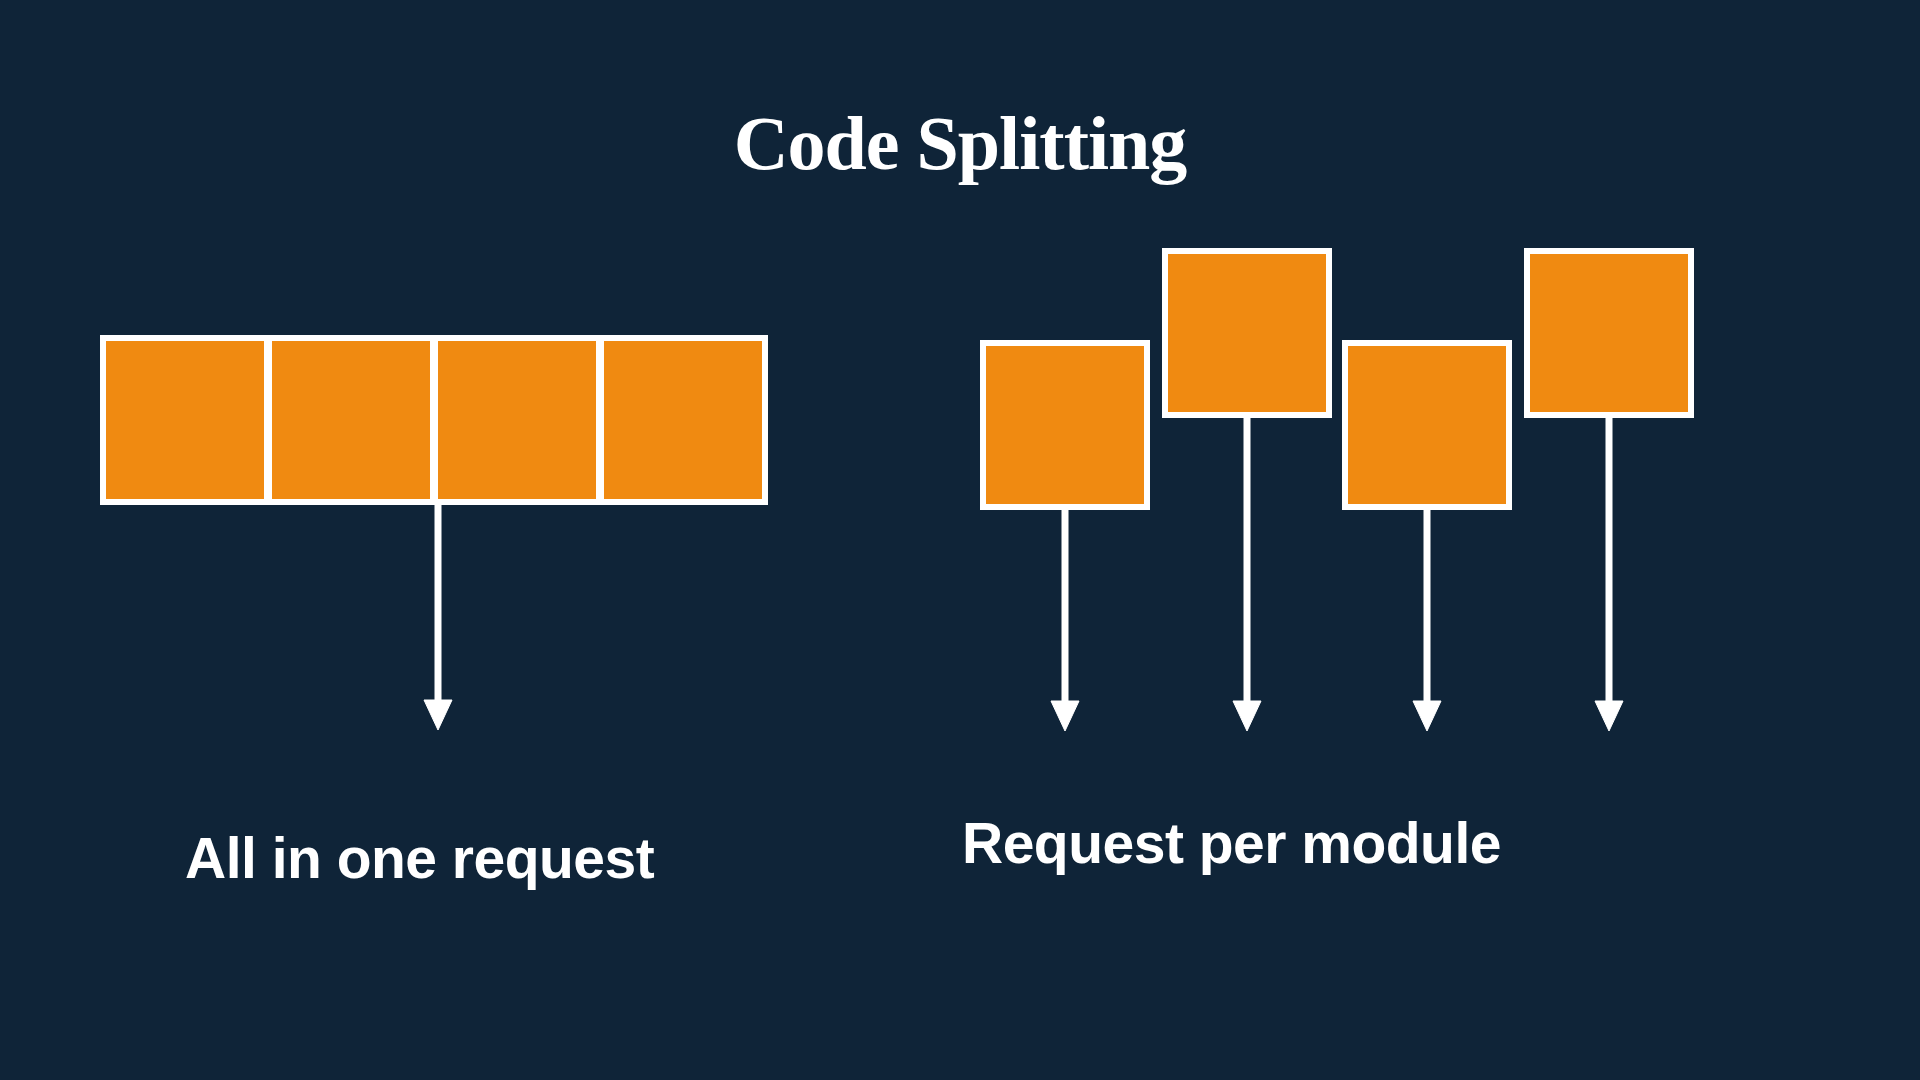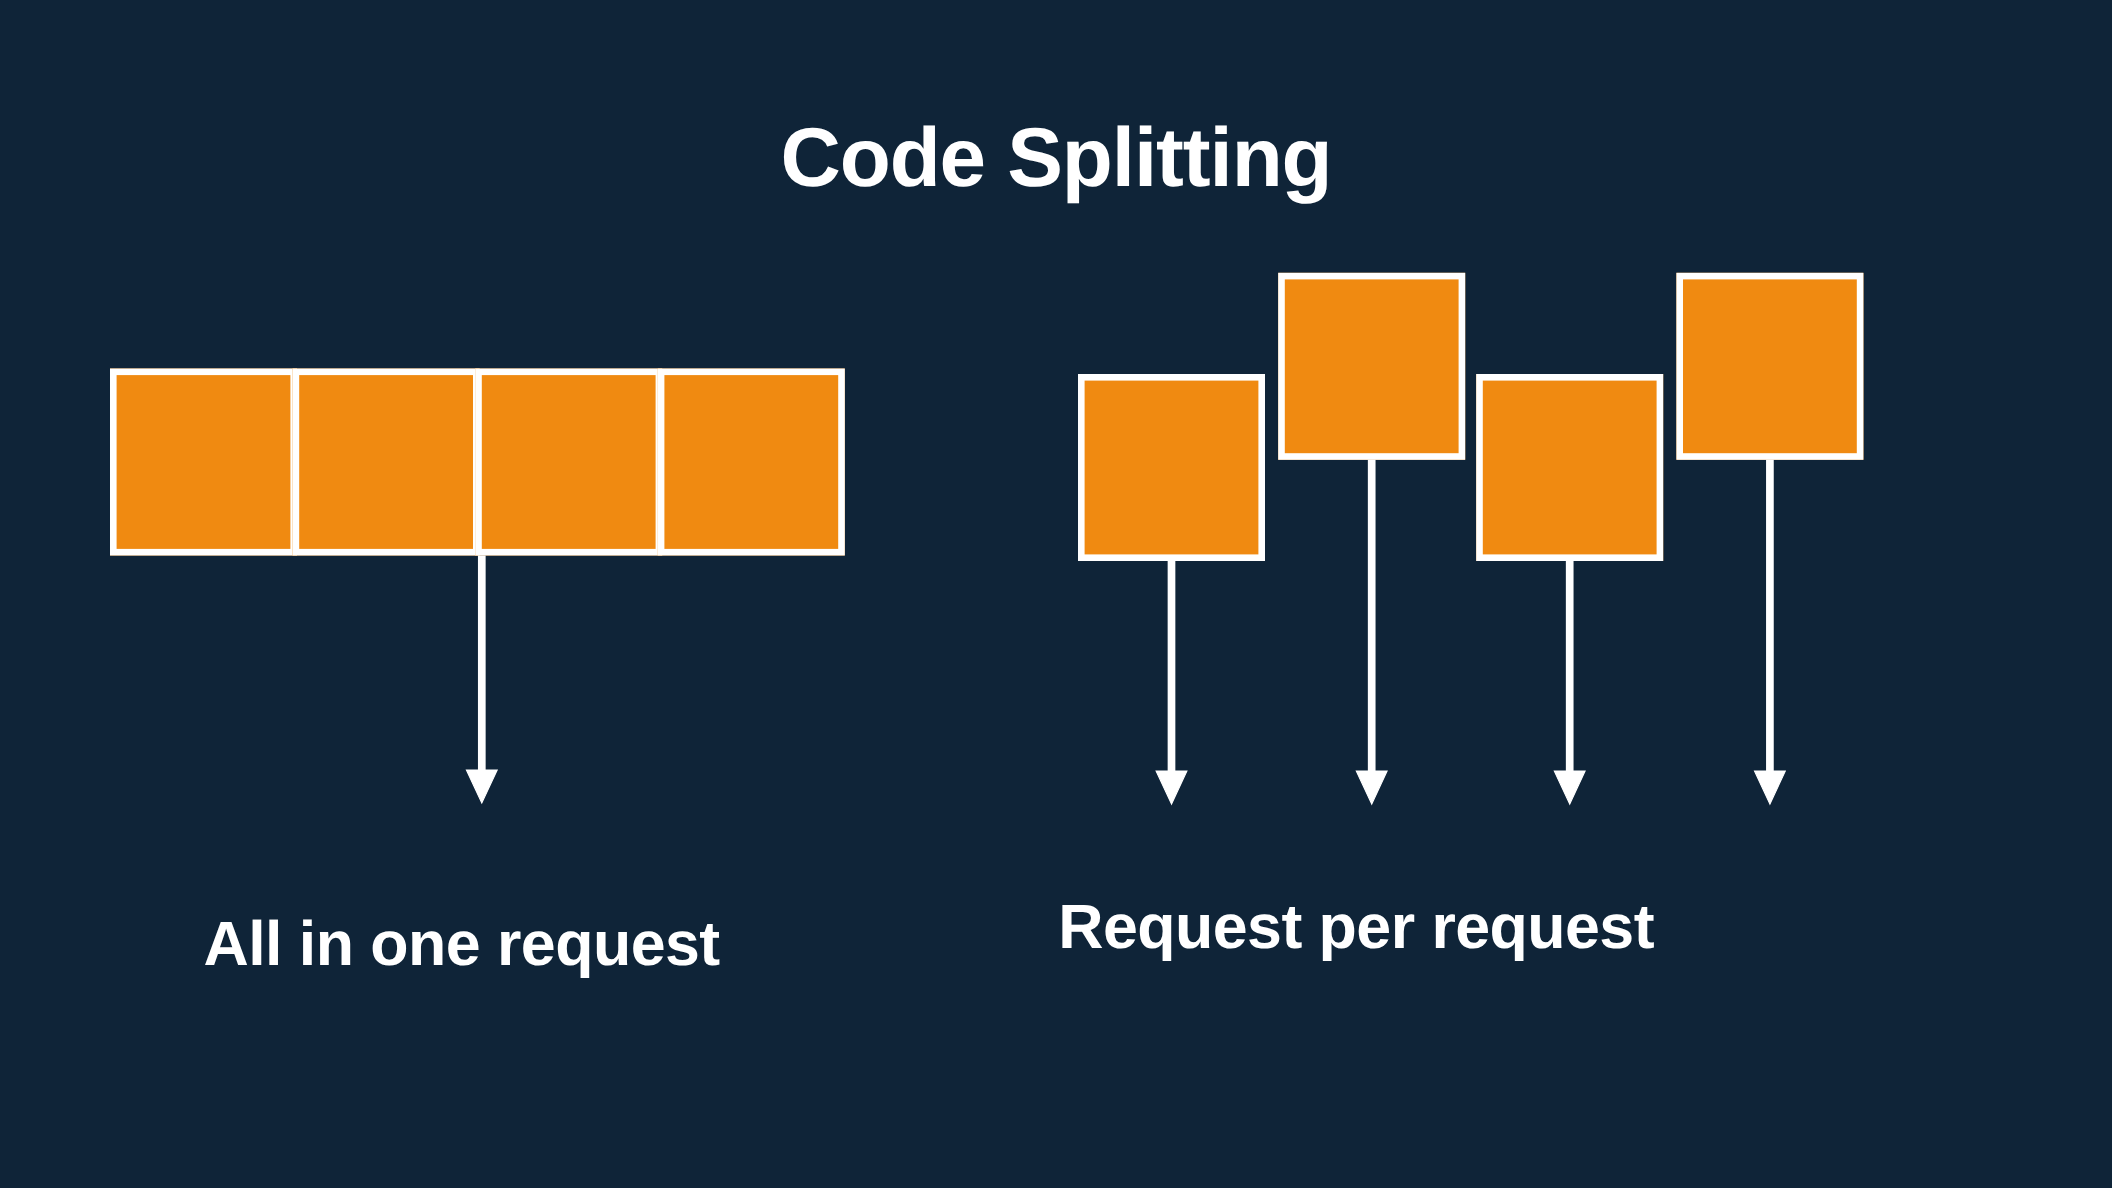--- a/index.html
+++ b/index.html
@@ -14,20 +14,21 @@
   }
   .title {
     position: absolute;
     top: 100px;
     left: 0;
     right: 0;
     text-align: center;
     font-size: 76px;
     font-weight: 800;
     letter-spacing: -1px;
+    font-family: Liberation Serif, serif;
   }
   .caption {
     position: absolute;
     font-size: 57px;
     font-weight: 800;
     letter-spacing: -0.5px;
   }
   .caption.left {
     left: 185px;
     top: 825px;
@@ -92,13 +93,13 @@
 </svg>
 <svg class="arrow" style="left:1407px; top:510px;" width="40" height="225" viewBox="0 0 40 225">
   <line x1="20" y1="0" x2="20" y2="195" stroke-width="7" stroke-linecap="round"></line>
   <polygon points="20,221 6,191 34,191"></polygon>
 </svg>
 <svg class="arrow" style="left:1589px; top:418px;" width="40" height="317" viewBox="0 0 40 317">
   <line x1="20" y1="0" x2="20" y2="287" stroke-width="7" stroke-linecap="round"></line>
   <polygon points="20,313 6,283 34,283"></polygon>
 </svg>
 
-<div class="caption right">Request per request</div>
+<div class="caption right">Request per module</div>
 
 </body></html>

